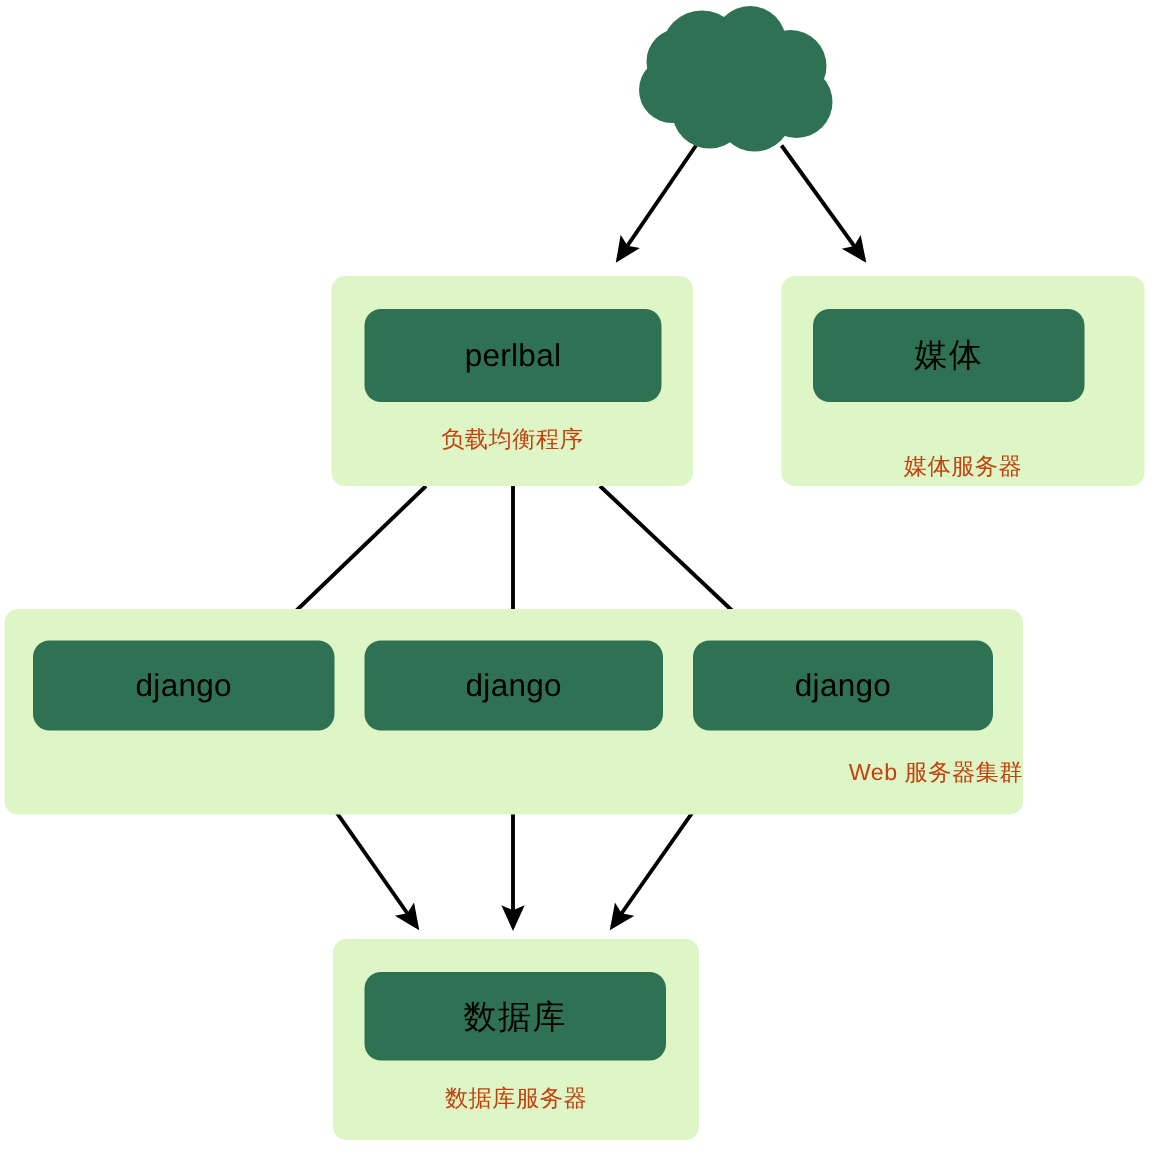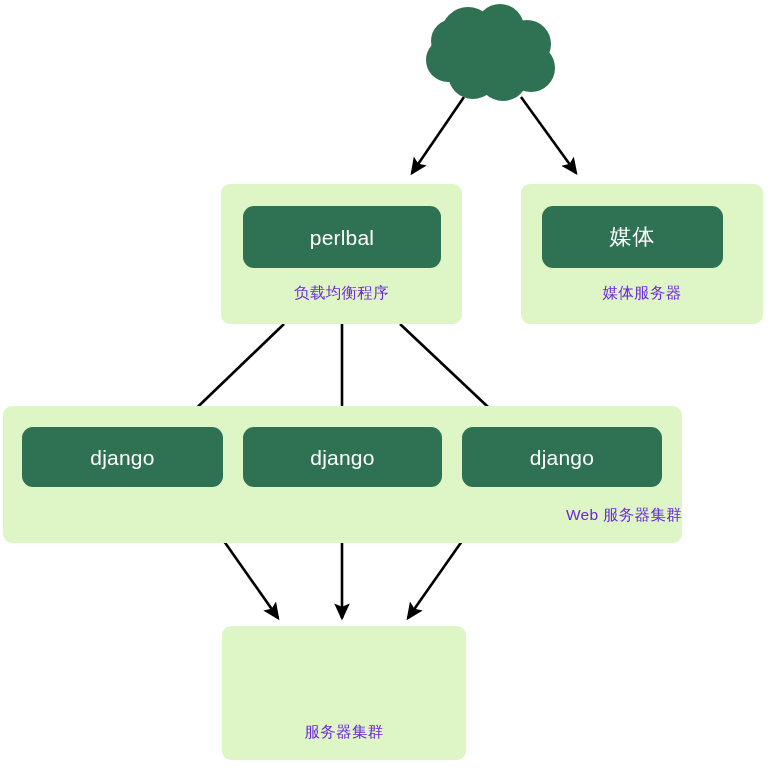--- a/index.html
+++ b/index.html
@@ -36,40 +36,40 @@
     background: #def5c6;
     border-radius: 9px;
     z-index: 2;
     box-sizing: border-box;
   }
   .panel-caption {
     position: absolute;
     left: 0;
     right: 0;
     text-align: center;
-    color: #6d28d9;
+    color: #c2410c;
     font-size: 15.5px;
     letter-spacing: 0.3px;
     white-space: nowrap;
   }
 
   
   .node-box {
     position: absolute;
     background: #2e7153;
     border-radius: 11px;
     z-index: 3;
     display: flex;
     align-items: center;
     justify-content: center;
     color: #ffffff;
     box-sizing: border-box;
   }
   .node-label {
-    color: #ffffff;
+    color: #000000;
     white-space: nowrap;
     line-height: 1;
   }
   .label-latin { font-size: 21px; letter-spacing: 0.2px; }
   .label-cjk   { font-size: 22px; letter-spacing: 1px; }
 
   
   #cloud-node {
     position: absolute;
     left: 421px;
@@ -126,36 +126,39 @@
   </div>
 
   <div class="group-panel" style="left:221px; top:184px; width:241px; height:140px;">
     <div class="panel-caption" style="top:99px;">负载均衡程序</div>
   </div>
   <div class="node-box" style="left:243px; top:206px; width:198px; height:62px;">
     <span class="node-label label-latin">perlbal</span>
   </div>
 
   <div class="group-panel" style="left:521px; top:184px; width:242px; height:140px;">
-    <div class="panel-caption" style="top:99px;">媒体服务器</div>
+    <div class="panel-caption" style="top:117px;">媒体服务器</div>
   </div>
   <div class="node-box" style="left:542px; top:206px; width:181px; height:62px;">
     <span class="node-label label-cjk">媒体</span>
   </div>
 
   <div class="group-panel" style="left:3px; top:406px; width:679px; height:137px;">
     <div class="panel-caption" style="top:99px;text-align:right;">Web 服务器集群</div>
   </div>
   <div class="node-box" style="left:22px; top:427px; width:201px; height:60px;">
     <span class="node-label label-latin">django</span>
   </div>
   <div class="node-box" style="left:243px; top:427px; width:199px; height:60px;">
     <span class="node-label label-latin">django</span>
   </div>
   <div class="node-box" style="left:462px; top:427px; width:200px; height:60px;">
     <span class="node-label label-latin">django</span>
   </div>
 
   <div class="group-panel" style="left:222px; top:626px; width:244px; height:134px;">
-    <div class="panel-caption" style="top:96px;">服务器集群</div>
+    <div class="panel-caption" style="top:96px;">数据库服务器</div>
+  </div>
+  <div class="node-box" style="left:243px; top:648px; width:201px; height:59px;">
+    <span class="node-label label-cjk">数据库</span>
   </div>
 
 </div>
 
 </body></html>

